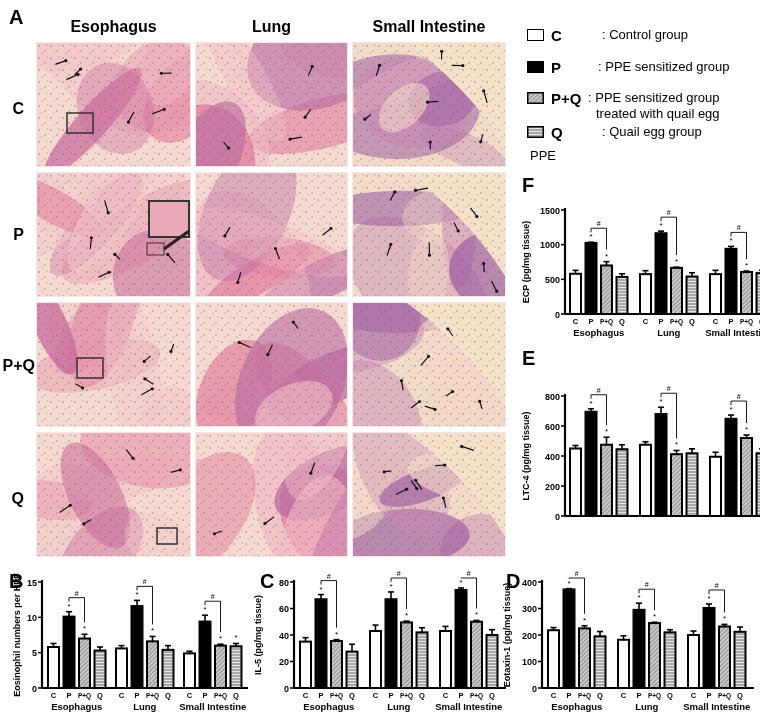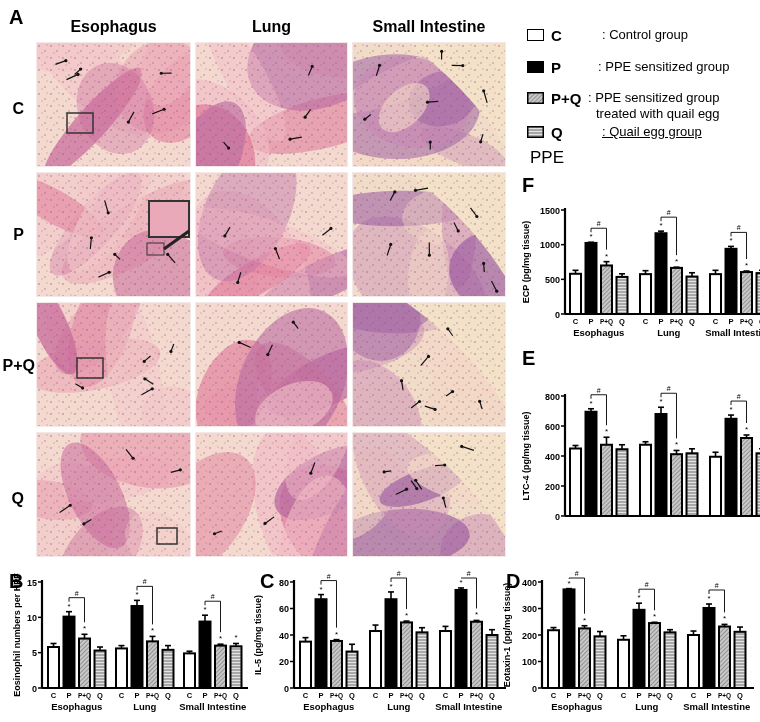--- a/index.html
+++ b/index.html
@@ -364,24 +364,24 @@
   <div class="lg-desc" style="padding-left:0;">
     <div>: PPE sensitized group</div>
     <div style="padding-left:8px;">treated with quail egg</div>
   </div>
 </div>
 <div class="legend-row" style="top:124px;">
   <svg width="17" height="12" style="margin-top:2px">
       <rect x="0.75" y="0.75" width="15.5" height="10.5" fill="url(#horiz)" stroke="#000" stroke-width="1.5"></rect>
     </svg>
   <div class="lg-key">Q</div>
-  <div class="lg-desc" style="padding-left:14px;text-decoration:underline;">: Quail egg group</div>
+  <div class="lg-desc" style="padding-left:14px;">: Quail egg group</div>
 </div>
 <div class="legend-row" style="top:148px;left:530px;">
-  <div style="width:72px;font-size:17px;">PPE</div>
+  <div style="width:72px;font-size:13px;">PPE</div>
 </div>
 
 <div class="abs chart" id="chart-F" style="left:520px;top:174px;width:240px;height:175px;"><svg width="240" height="175">
       <text x="2" y="18" font-size="20" font-weight="bold">F</text>
       <text transform="translate(9 88) rotate(-90)" text-anchor="middle" font-size="9" font-weight="bold">ECP (pg/mg tissue)</text>
       <line x1="45" y1="34" x2="45" y2="140" stroke="#000" stroke-width="2.2"></line>
       <line x1="45" y1="140" x2="256" y2="140" stroke="#000" stroke-width="2.2"></line>
       <line x1="41" y1="140" x2="45" y2="140" stroke="#000" stroke-width="1.5"></line>
       <text x="40" y="143.5" text-anchor="end" font-size="9" font-weight="bold">0</text>
       <line x1="41" y1="105.33333333333334" x2="45" y2="105.33333333333334" stroke="#000" stroke-width="1.5"></line>

